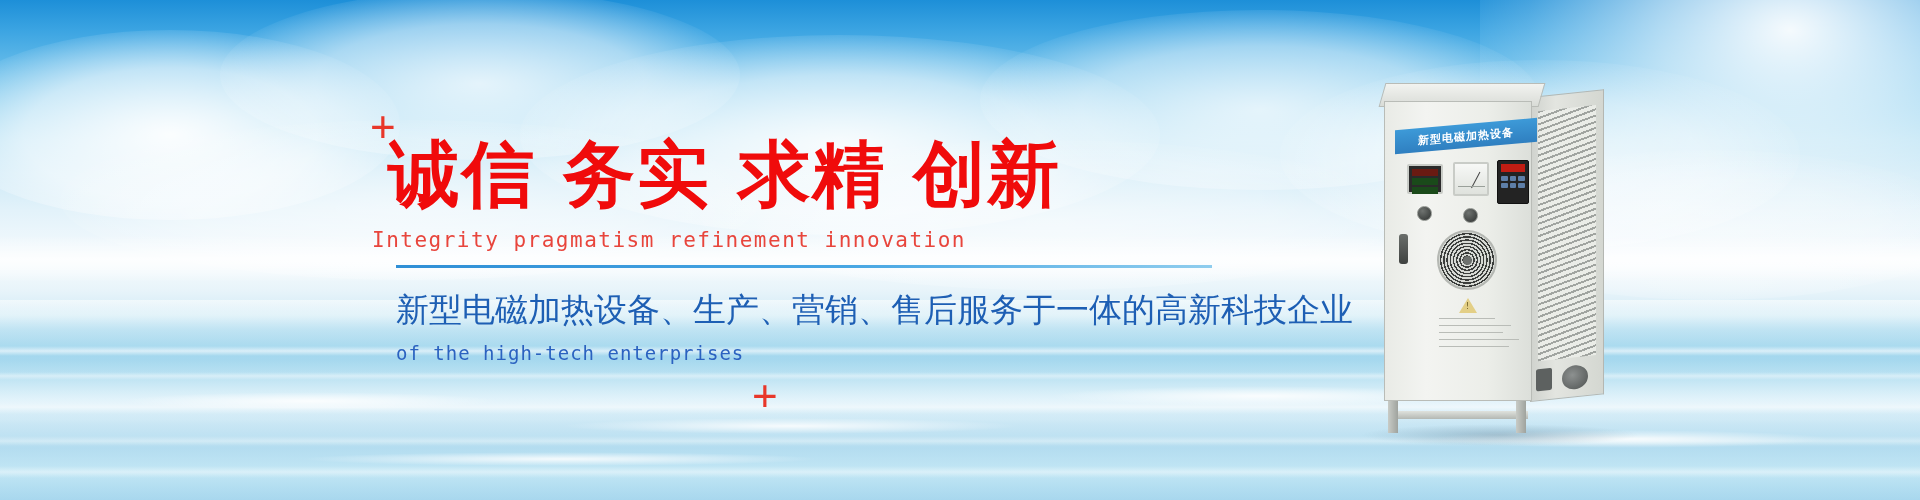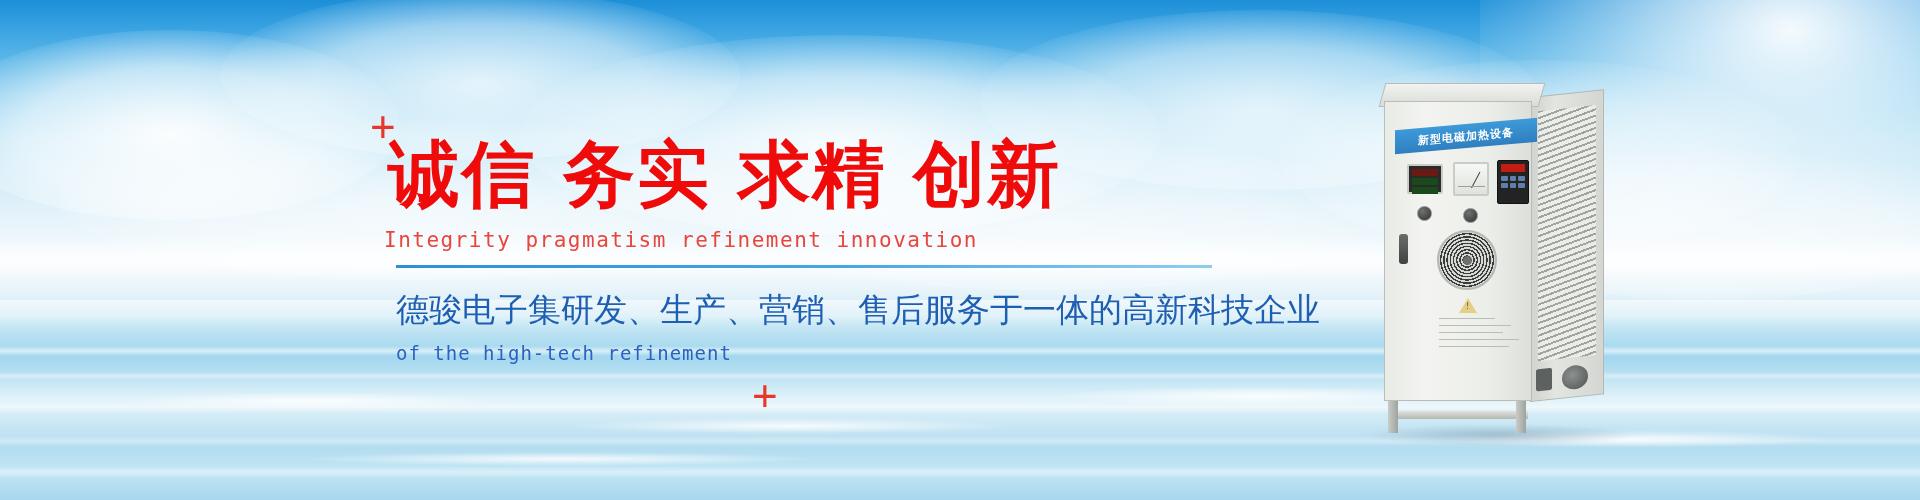--- a/index.html
+++ b/index.html
@@ -103,21 +103,21 @@
   .plus-1 { left:370px; top:105px; font-size:44px; }
   .plus-2 { left:752px; top:374px; font-size:44px; }
 
   .headline {
     position:absolute; left:388px; top:136px;
     color:#f00b0b; font-size:72px; line-height:1.06; font-weight:bold;
     letter-spacing:2px; white-space:nowrap;
     font-family:"DejaVu Sans", "Liberation Sans", sans-serif;
   }
   .sub-en {
-    position:absolute; left:384px; top:228px;
+    position:absolute; left:372px; top:228px;
     color:#e8453c; font-size:21px; letter-spacing:1.5px; white-space:nowrap;
     font-family:"DejaVu Sans Mono", "Liberation Mono", monospace;
   }
   .rule {
     position:absolute; left:396px; top:265px; width:816px; height:3px;
     background:linear-gradient(to right, #2f8fd6 0%, #47a6e3 55%, #8fcdee 100%);
   }
   .tagline-cn {
     position:absolute; left:396px; top:289px;
     color:#1e5fb4; font-size:33px; line-height:1.25; white-space:nowrap;
@@ -298,24 +298,24 @@
 
     <div class="plus plus-1">+</div>
     <div class="plus plus-2">+</div>
 
     <div class="headline">诚信 务实 求精 创新</div>
 
     <div class="sub-en">Integrity  pragmatism  refinement  innovation</div>
 
     <div class="rule"></div>
 
-    <div class="tagline-cn">德骏电子集研发、生产、营销、售后服务于一体的高新科技企业</div>
+    <div class="tagline-cn">新型电磁加热设备、生产、营销、售后服务于一体的高新科技企业</div>
 
     <div class="tagline-en">
-      <div>of the high-tech refinement</div>
+      <div>of the high-tech enterprises</div>
     </div>
 
   </div>
 
   <div class="m-shadow"></div>
 
   <div class="machine">
     <div class="m-side">
       <div class="m-vents"></div>
       <div class="m-side-foot"></div>

